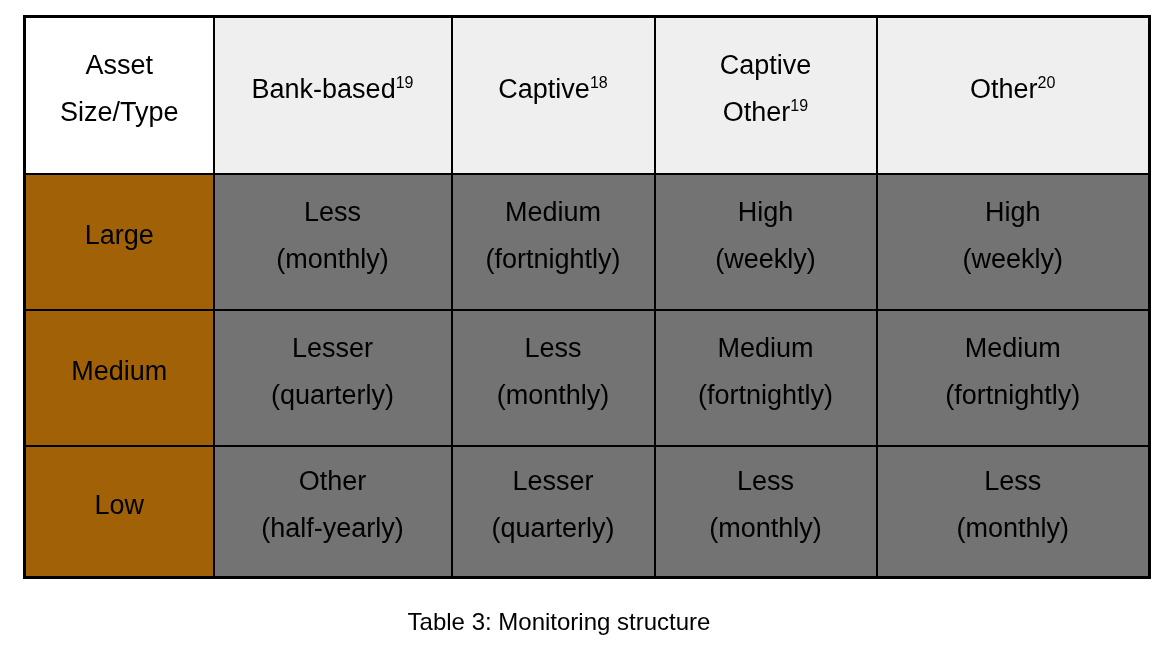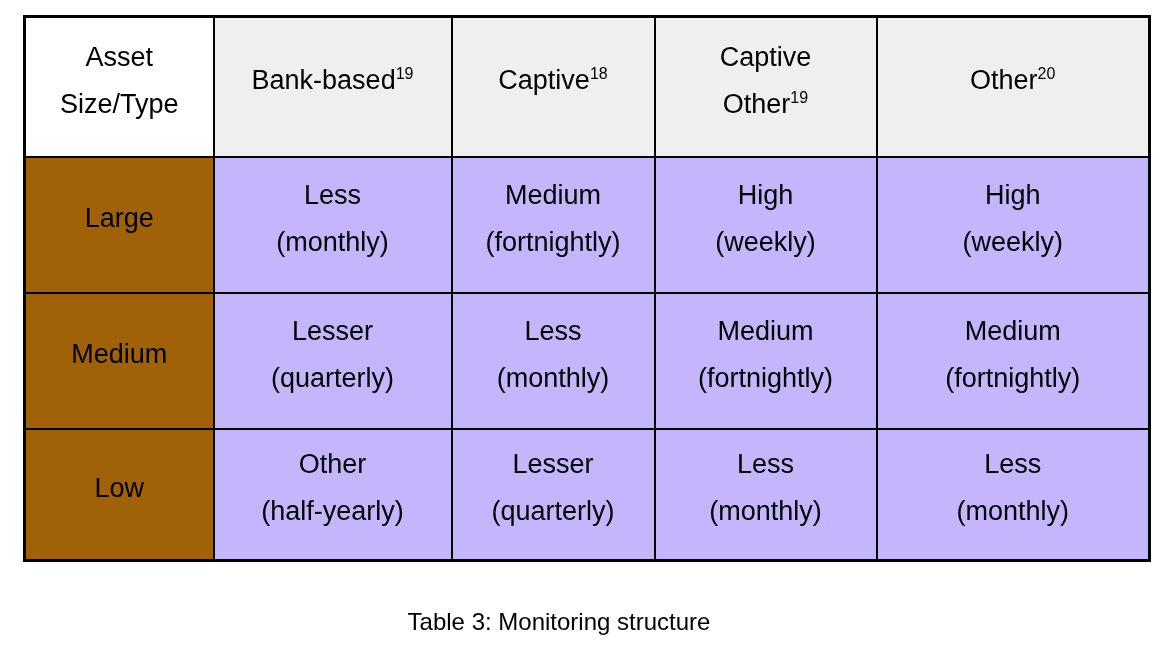--- a/index.html
+++ b/index.html
@@ -25,23 +25,23 @@
     text-align: center;
     vertical-align: middle;
     font-weight: normal;
     font-size: 27px;
     line-height: 47px;
     padding: 0 4px 12px 4px;
   }
   th.corner   { background: #ffffff; }
   th.col-head { background: #efefef; }
   th.row-head { background: #a16207; }
-  td          { background: #c4b5fd; }
+  td          { background: #737373; }
 
-  tr.r-header { height: 140px; margin-top: 22px; }
+  tr.r-header { height: 157px; margin-top: 22px; }
   tr.r-large  { height: 136px; }
   tr.r-medium { height: 136px; }
   tr.r-low    { height: 132px; }
 
   sup {
     font-size: 16px;
     line-height: 0;
     vertical-align: baseline;
     position: relative;
     top: -10px;

